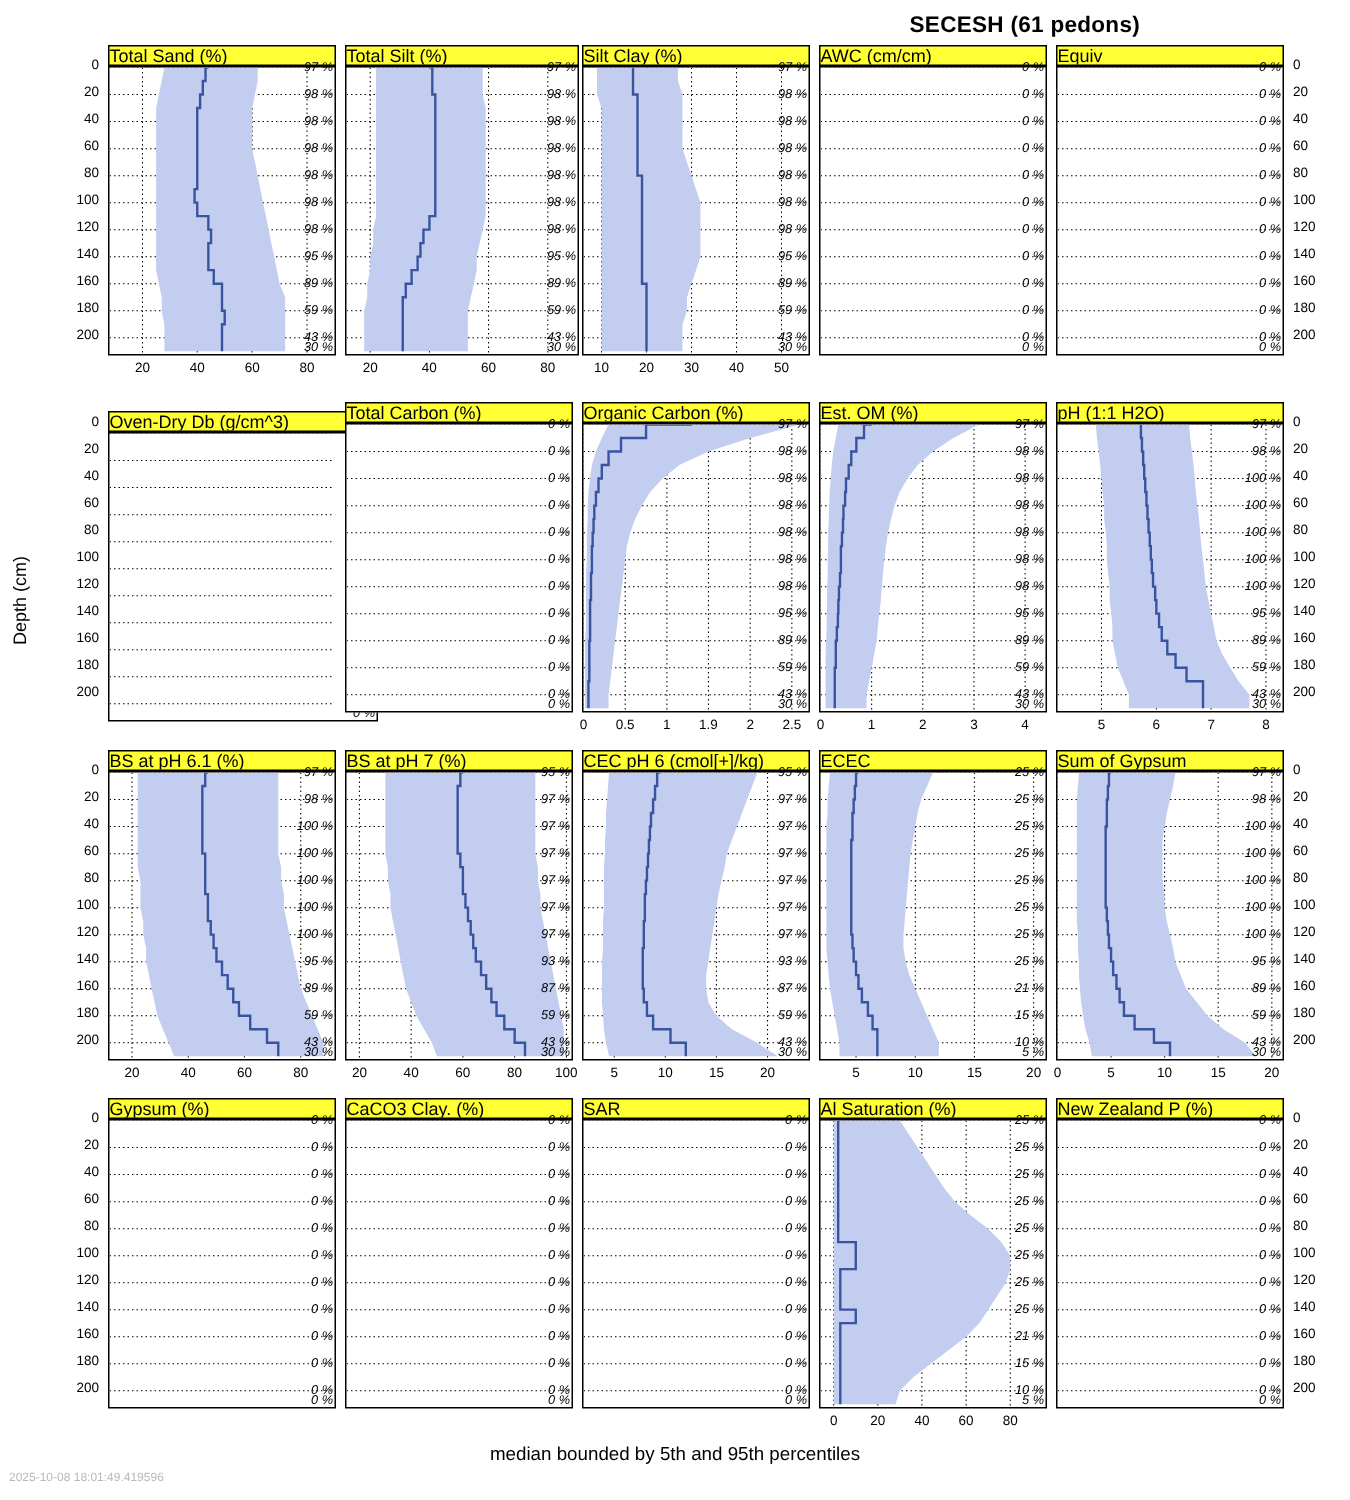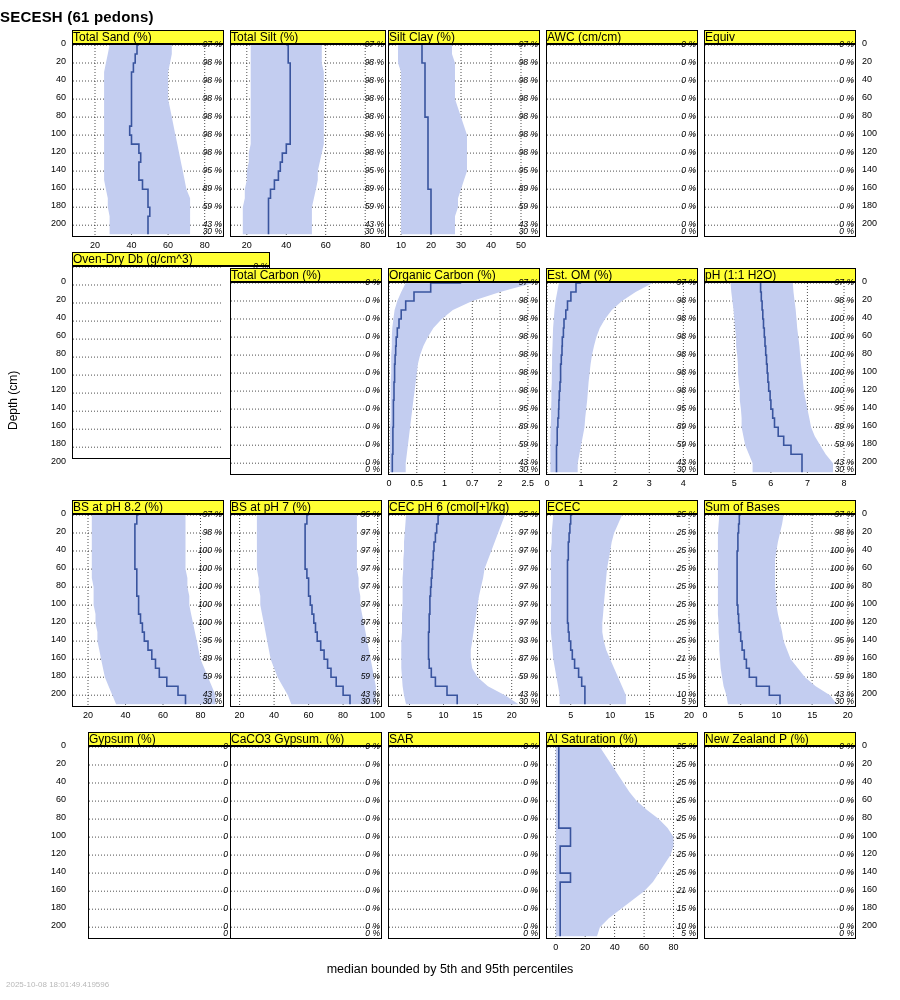--- a/index.html
+++ b/index.html
@@ -4,21 +4,21 @@
 <style>
   html,body{margin:0;padding:0;}
   body{
     width:900px;height:1000px;background:#ffffff;
     font-family:"Liberation Sans", sans-serif;
     color:#000;
     position:relative;
     overflow:hidden;
   }
   #title{
-    position:absolute;top:8px;left:0;width:760px;text-align:left;
+    position:absolute;top:8px;left:0;width:760px;text-align:right;
     font-size:15px;font-weight:bold;letter-spacing:.2px;
   }
   #ylabel{
     position:absolute;left:6px;top:430px;
     transform:rotate(-90deg);transform-origin:left top;
     font-size:12px;white-space:nowrap;
   }
   #footer{
     position:absolute;left:0;top:962px;width:900px;text-align:center;
     font-size:12.5px;
@@ -248,21 +248,21 @@
         <div class="pct" style="top: 67.0755px;">0 %</div>
         <div class="pct" style="top: 85.0943px;">0 %</div>
         <div class="pct" style="top: 103.113px;">0 %</div>
         <div class="pct" style="top: 121.132px;">0 %</div>
         <div class="pct" style="top: 139.151px;">0 %</div>
         <div class="pct" style="top: 157.17px;">0 %</div>
         <div class="pct" style="top: 175.189px;">0 %</div>
         <div class="pct" style="top: 182.396px;">0 %</div>
       </div>
     </div>
-    <div class="panel" style="left: 72px; top: 252px; width: 180px; height: 207px; padding-left: 18px;">
+    <div class="panel" style="left: 72px; top: 274px; width: 180px; height: 207px;">
       <div class="strip">Oven-Dry Db (g/cm^3)</div>
       <div class="plotbox" style="height: 193px;">
         <svg width="150" height="191">
           <line x1="0" x2="150" y1="0.0" y2="0.0" stroke="#000000" stroke-width="0.7" stroke-dasharray="1,2"></line>
           <line x1="0" x2="150" y1="18.0" y2="18.0" stroke="#000000" stroke-width="0.7" stroke-dasharray="1,2"></line>
           <line x1="0" x2="150" y1="36.0" y2="36.0" stroke="#000000" stroke-width="0.7" stroke-dasharray="1,2"></line>
           <line x1="0" x2="150" y1="54.1" y2="54.1" stroke="#000000" stroke-width="0.7" stroke-dasharray="1,2"></line>
           <line x1="0" x2="150" y1="72.1" y2="72.1" stroke="#000000" stroke-width="0.7" stroke-dasharray="1,2"></line>
           <line x1="0" x2="150" y1="90.1" y2="90.1" stroke="#000000" stroke-width="0.7" stroke-dasharray="1,2"></line>
           <line x1="0" x2="150" y1="108.1" y2="108.1" stroke="#000000" stroke-width="0.7" stroke-dasharray="1,2"></line>
@@ -315,21 +315,21 @@
         <div class="pct" style="top: 121.132px;">0 %</div>
         <div class="pct" style="top: 139.151px;">0 %</div>
         <div class="pct" style="top: 157.17px;">0 %</div>
         <div class="pct" style="top: 175.189px;">0 %</div>
         <div class="pct" style="top: 182.396px;">0 %</div>
       </div>
     </div>
     <div class="xtick" style="left: 374px; top: 478px; width: 30px;">0</div>
     <div class="xtick" style="left: 401.778px; top: 478px; width: 30px;">0.5</div>
     <div class="xtick" style="left: 429.556px; top: 478px; width: 30px;">1</div>
-    <div class="xtick" style="left: 457.333px; top: 478px; width: 30px;">0.7</div>
+    <div class="xtick" style="left: 457.333px; top: 478px; width: 30px;">1.9</div>
     <div class="xtick" style="left: 485.111px; top: 478px; width: 30px;">2</div>
     <div class="xtick" style="left: 512.889px; top: 478px; width: 30px;">2.5</div>
     <div class="panel" style="left: 388px; top: 268px; width: 152px; height: 207px;">
       <div class="strip">Organic Carbon (%)</div>
       <div class="plotbox" style="height: 193px;">
         <svg width="150" height="191">
           <line x1="0" x2="150" y1="0.0" y2="0.0" stroke="#000000" stroke-width="0.7" stroke-dasharray="1,2"></line>
           <line x1="0" x2="150" y1="18.0" y2="18.0" stroke="#000000" stroke-width="0.7" stroke-dasharray="1,2"></line>
           <line x1="0" x2="150" y1="36.0" y2="36.0" stroke="#000000" stroke-width="0.7" stroke-dasharray="1,2"></line>
           <line x1="0" x2="150" y1="54.1" y2="54.1" stroke="#000000" stroke-width="0.7" stroke-dasharray="1,2"></line>
@@ -449,21 +449,21 @@
         <div class="pct" style="top: 157.17px;">59 %</div>
         <div class="pct" style="top: 175.189px;">43 %</div>
         <div class="pct" style="top: 182.396px;">30 %</div>
       </div>
     </div>
     <div class="xtick" style="left: 73px; top: 710px; width: 30px;">20</div>
     <div class="xtick" style="left: 110.5px; top: 710px; width: 30px;">40</div>
     <div class="xtick" style="left: 148px; top: 710px; width: 30px;">60</div>
     <div class="xtick" style="left: 185.5px; top: 710px; width: 30px;">80</div>
     <div class="panel" style="left: 72px; top: 500px; width: 152px; height: 207px;">
-      <div class="strip">BS at pH 8.2 (%)</div>
+      <div class="strip">BS at pH 6.1 (%)</div>
       <div class="plotbox" style="height: 193px;">
         <svg width="150" height="191">
           <line x1="0" x2="150" y1="0.0" y2="0.0" stroke="#000000" stroke-width="0.7" stroke-dasharray="1,2"></line>
           <line x1="0" x2="150" y1="18.0" y2="18.0" stroke="#000000" stroke-width="0.7" stroke-dasharray="1,2"></line>
           <line x1="0" x2="150" y1="36.0" y2="36.0" stroke="#000000" stroke-width="0.7" stroke-dasharray="1,2"></line>
           <line x1="0" x2="150" y1="54.1" y2="54.1" stroke="#000000" stroke-width="0.7" stroke-dasharray="1,2"></line>
           <line x1="0" x2="150" y1="72.1" y2="72.1" stroke="#000000" stroke-width="0.7" stroke-dasharray="1,2"></line>
           <line x1="0" x2="150" y1="90.1" y2="90.1" stroke="#000000" stroke-width="0.7" stroke-dasharray="1,2"></line>
           <line x1="0" x2="150" y1="108.1" y2="108.1" stroke="#000000" stroke-width="0.7" stroke-dasharray="1,2"></line>
           <line x1="0" x2="150" y1="126.1" y2="126.1" stroke="#000000" stroke-width="0.7" stroke-dasharray="1,2"></line>
@@ -620,21 +620,21 @@
         <div class="pct" style="top: 175.189px;">10 %</div>
         <div class="pct" style="top: 182.396px;">5 %</div>
       </div>
     </div>
     <div class="xtick" style="left: 690px; top: 710px; width: 30px;">0</div>
     <div class="xtick" style="left: 725.714px; top: 710px; width: 30px;">5</div>
     <div class="xtick" style="left: 761.429px; top: 710px; width: 30px;">10</div>
     <div class="xtick" style="left: 797.143px; top: 710px; width: 30px;">15</div>
     <div class="xtick" style="left: 832.857px; top: 710px; width: 30px;">20</div>
     <div class="panel" style="left: 704px; top: 500px; width: 152px; height: 207px;">
-      <div class="strip">Sum of Bases</div>
+      <div class="strip">Sum of Gypsum</div>
       <div class="plotbox" style="height: 193px;">
         <svg width="150" height="191">
           <line x1="0" x2="150" y1="0.0" y2="0.0" stroke="#000000" stroke-width="0.7" stroke-dasharray="1,2"></line>
           <line x1="0" x2="150" y1="18.0" y2="18.0" stroke="#000000" stroke-width="0.7" stroke-dasharray="1,2"></line>
           <line x1="0" x2="150" y1="36.0" y2="36.0" stroke="#000000" stroke-width="0.7" stroke-dasharray="1,2"></line>
           <line x1="0" x2="150" y1="54.1" y2="54.1" stroke="#000000" stroke-width="0.7" stroke-dasharray="1,2"></line>
           <line x1="0" x2="150" y1="72.1" y2="72.1" stroke="#000000" stroke-width="0.7" stroke-dasharray="1,2"></line>
           <line x1="0" x2="150" y1="90.1" y2="90.1" stroke="#000000" stroke-width="0.7" stroke-dasharray="1,2"></line>
           <line x1="0" x2="150" y1="108.1" y2="108.1" stroke="#000000" stroke-width="0.7" stroke-dasharray="1,2"></line>
           <line x1="0" x2="150" y1="126.1" y2="126.1" stroke="#000000" stroke-width="0.7" stroke-dasharray="1,2"></line>
@@ -658,21 +658,21 @@
         <div class="pct" style="top: 67.0755px;">100 %</div>
         <div class="pct" style="top: 85.0943px;">100 %</div>
         <div class="pct" style="top: 103.113px;">100 %</div>
         <div class="pct" style="top: 121.132px;">95 %</div>
         <div class="pct" style="top: 139.151px;">89 %</div>
         <div class="pct" style="top: 157.17px;">59 %</div>
         <div class="pct" style="top: 175.189px;">43 %</div>
         <div class="pct" style="top: 182.396px;">30 %</div>
       </div>
     </div>
-    <div class="panel" style="left: 88px; top: 732px; width: 152px; height: 202px;">
+    <div class="panel" style="left: 72px; top: 732px; width: 152px; height: 202px;">
       <div class="strip">Gypsum (%)</div>
       <div class="plotbox" style="height: 193px;">
         <svg width="150" height="191">
           <line x1="0" x2="150" y1="0.0" y2="0.0" stroke="#000000" stroke-width="0.7" stroke-dasharray="1,2"></line>
           <line x1="0" x2="150" y1="18.0" y2="18.0" stroke="#000000" stroke-width="0.7" stroke-dasharray="1,2"></line>
           <line x1="0" x2="150" y1="36.0" y2="36.0" stroke="#000000" stroke-width="0.7" stroke-dasharray="1,2"></line>
           <line x1="0" x2="150" y1="54.1" y2="54.1" stroke="#000000" stroke-width="0.7" stroke-dasharray="1,2"></line>
           <line x1="0" x2="150" y1="72.1" y2="72.1" stroke="#000000" stroke-width="0.7" stroke-dasharray="1,2"></line>
           <line x1="0" x2="150" y1="90.1" y2="90.1" stroke="#000000" stroke-width="0.7" stroke-dasharray="1,2"></line>
           <line x1="0" x2="150" y1="108.1" y2="108.1" stroke="#000000" stroke-width="0.7" stroke-dasharray="1,2"></line>
@@ -691,21 +691,21 @@
         <div class="pct" style="top: 85.0943px;">0 %</div>
         <div class="pct" style="top: 103.113px;">0 %</div>
         <div class="pct" style="top: 121.132px;">0 %</div>
         <div class="pct" style="top: 139.151px;">0 %</div>
         <div class="pct" style="top: 157.17px;">0 %</div>
         <div class="pct" style="top: 175.189px;">0 %</div>
         <div class="pct" style="top: 182.396px;">0 %</div>
       </div>
     </div>
     <div class="panel" style="left: 230px; top: 732px; width: 152px; height: 207px;">
-      <div class="strip">CaCO3 Gypsum. (%)</div>
+      <div class="strip">CaCO3 Clay. (%)</div>
       <div class="plotbox" style="height: 193px;">
         <svg width="150" height="191">
           <line x1="0" x2="150" y1="0.0" y2="0.0" stroke="#000000" stroke-width="0.7" stroke-dasharray="1,2"></line>
           <line x1="0" x2="150" y1="18.0" y2="18.0" stroke="#000000" stroke-width="0.7" stroke-dasharray="1,2"></line>
           <line x1="0" x2="150" y1="36.0" y2="36.0" stroke="#000000" stroke-width="0.7" stroke-dasharray="1,2"></line>
           <line x1="0" x2="150" y1="54.1" y2="54.1" stroke="#000000" stroke-width="0.7" stroke-dasharray="1,2"></line>
           <line x1="0" x2="150" y1="72.1" y2="72.1" stroke="#000000" stroke-width="0.7" stroke-dasharray="1,2"></line>
           <line x1="0" x2="150" y1="90.1" y2="90.1" stroke="#000000" stroke-width="0.7" stroke-dasharray="1,2"></line>
           <line x1="0" x2="150" y1="108.1" y2="108.1" stroke="#000000" stroke-width="0.7" stroke-dasharray="1,2"></line>
           <line x1="0" x2="150" y1="126.1" y2="126.1" stroke="#000000" stroke-width="0.7" stroke-dasharray="1,2"></line>

